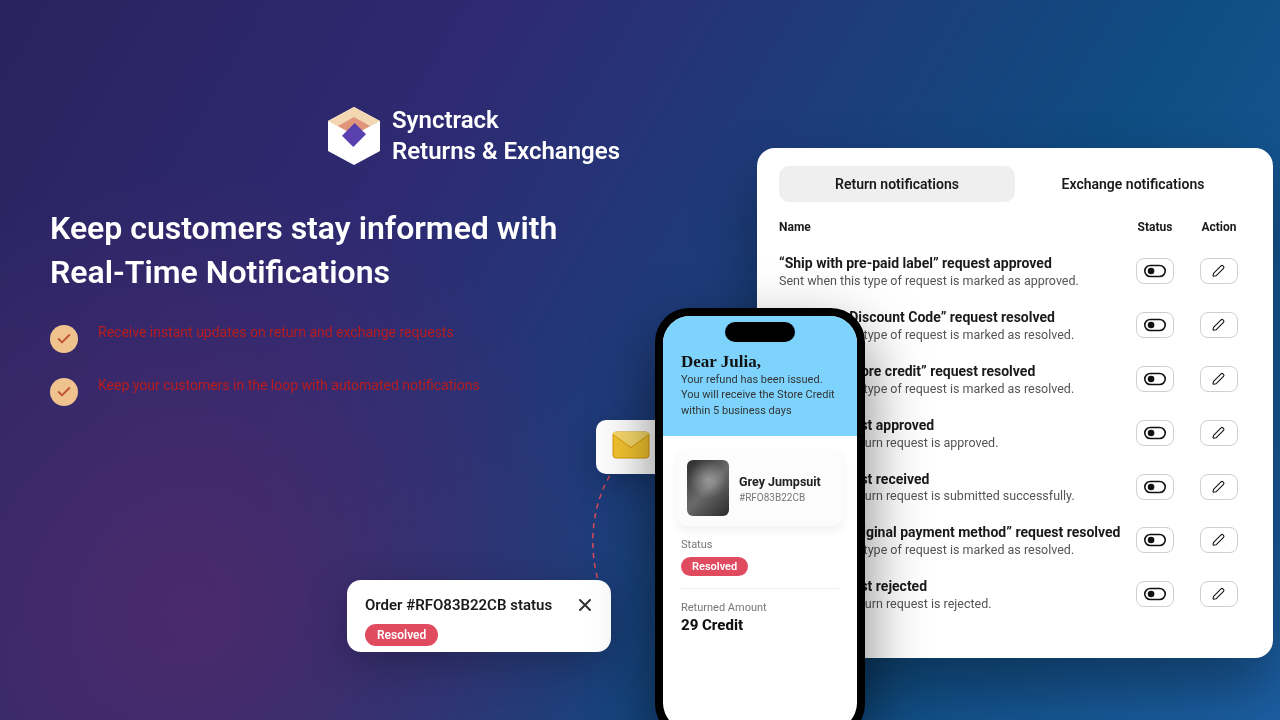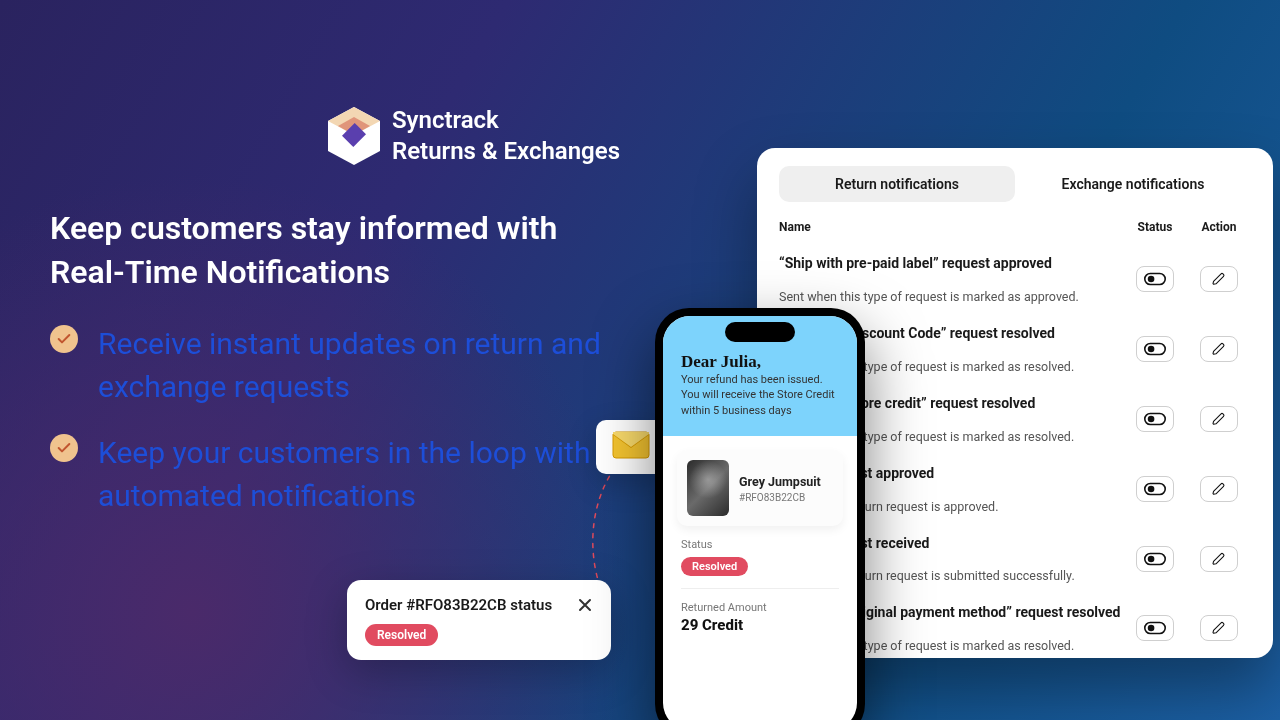--- a/index.html
+++ b/index.html
@@ -25,26 +25,26 @@
   .brand-text { font-size: 24px; font-weight: 600; line-height: 1.3; color:#fff; }
   .headline { margin-top: 40px; font-size: 32px; font-weight: 600; line-height: 1.35; }
   .bullets { margin-top: 28px; display: flex; flex-direction: column; gap: 22px; }
   .bullet { display: flex; align-items: flex-start; gap: 20px; }
   .check {
     flex: 0 0 28px; width: 28px; height: 28px; border-radius: 50%;
     background: #f0c38e; display:flex; align-items:center; justify-content:center;
     margin-top: 3px;
   }
   .check svg { width: 16px; height: 16px; }
-  .bullet-text { font-size: 30px; line-height: 1.45; font-weight: 400; color: #1d4ed8; }
+  .bullet-text { font-size: 14px; line-height: 1.45; font-weight: 400; color: #b91c1c; }
 
   
   .toast {
     position: absolute; left: 347px; top: 580px;
-    width: 264px; height: 80px;
+    width: 264px; height: 72px;
     background: #fff; border-radius: 14px;
     padding: 16px 18px;
     box-shadow: 0 12px 40px rgba(0,0,0,.25);
     color: #1a1a1a;
   }
   .toast-row { display:flex; align-items:center; justify-content:space-between; }
   .toast-title { font-size: 15px; font-weight: 600; }
   .toast-x { width:16px; height:16px; display:flex; align-items:center; justify-content:center; cursor:pointer; color:#444; }
   .pill {
     display:inline-block; margin-top:10px; padding: 4px 12px; border-radius: 999px;
@@ -88,21 +88,21 @@
     display:grid; grid-template-columns: 1fr 64px 64px;
     font-size:12px; font-weight:700; padding: 18px 0 10px 0;
   }
   .panel-head .c2, .panel-head .c3 { text-align:center; }
   .rows { display:flex; flex-direction:column; }
   .prow {
     display:grid; grid-template-columns: 1fr 64px 64px;
     align-items:center; padding: 10px 0;
   }
   .pname { font-size:14px; font-weight:700; line-height:1.35; }
-  .pdesc { font-size:12.5px; color:#555; margin-top:16px; }
+  .pdesc { font-size:12.5px; color:#555; margin-top:0; }
   .toggle, .editbtn {
     width:38px; height:26px; border:1px solid #cfcfcf; border-radius:8px;
     display:flex; align-items:center; justify-content:center; margin:0 auto; cursor:pointer;
     background:#fff;
   }
   .toggle svg{ width:22px; height:14px; }
   .editbtn svg{ width:16px; height:16px; }
 
   
   .phone {

